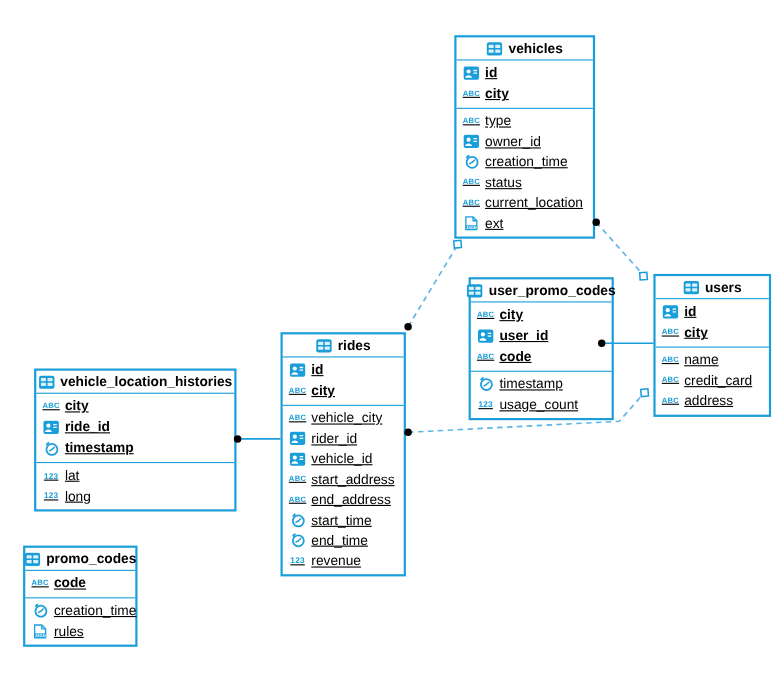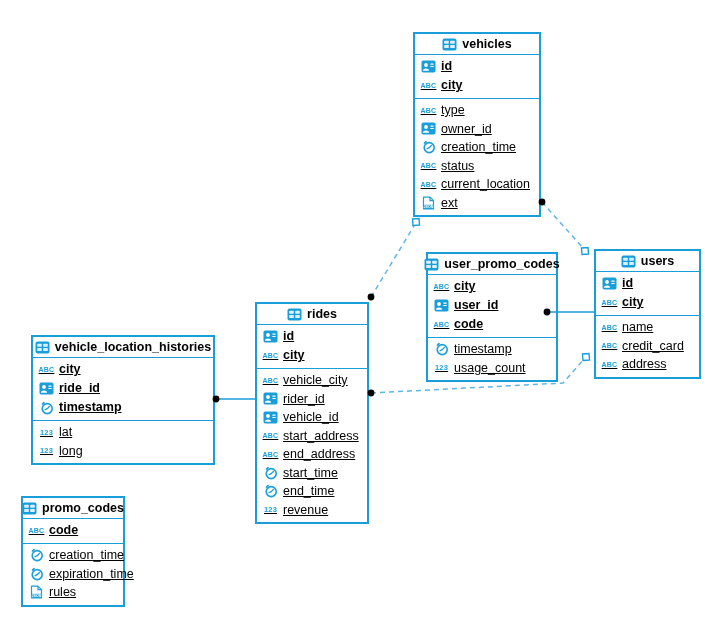--- a/index.html
+++ b/index.html
@@ -433,31 +433,20 @@
               <circle cx="7.2" cy="7.6" r="5" fill="#fff" stroke="currentColor" stroke-width="1.6"></circle>
               <path d="M7.2 7.6 L9.4 5.5" stroke="currentColor" stroke-width="1.3" stroke-linecap="round" fill="none"></path>
               <path d="M7.2 7.6 L5 8.8" stroke="currentColor" stroke-width="1.3" stroke-linecap="round" fill="none"></path>
               <path d="M2.5 3 L4 1.6" stroke="currentColor" stroke-width="1.7" stroke-linecap="round" fill="none"></path>
             </svg>
           </span>
           <span class="field-name">creation_time</span>
         </div>
         <div class="field-row">
           <span class="type-icon">
-            <svg width="14" height="14" viewBox="0 0 14 14">
-              <circle cx="7.2" cy="7.6" r="5" fill="#fff" stroke="currentColor" stroke-width="1.6"></circle>
-              <path d="M7.2 7.6 L9.4 5.5" stroke="currentColor" stroke-width="1.3" stroke-linecap="round" fill="none"></path>
-              <path d="M7.2 7.6 L5 8.8" stroke="currentColor" stroke-width="1.3" stroke-linecap="round" fill="none"></path>
-              <path d="M2.5 3 L4 1.6" stroke="currentColor" stroke-width="1.7" stroke-linecap="round" fill="none"></path>
-            </svg>
-          </span>
-          <span class="field-name">expiration_time</span>
-        </div>
-        <div class="field-row">
-          <span class="type-icon">
             <svg width="13" height="14" viewBox="0 0 13 14">
               <path d="M1.5 1.2 H8 L11.5 4.7 V12.8 H1.5 Z" fill="#fff" stroke="currentColor" stroke-width="1.2" stroke-linejoin="round"></path>
               <path d="M8 1.2 V4.7 H11.5" fill="none" stroke="currentColor" stroke-width="1.2" stroke-linejoin="round"></path>
               <rect x="1.5" y="8.8" width="10" height="4" fill="currentColor"></rect>
               <text x="6.5" y="12" font-size="3.6" font-weight="bold" fill="#fff" text-anchor="middle">JSON</text>
             </svg>
           </span>
           <span class="field-name">rules</span>
         </div>
       </div>

